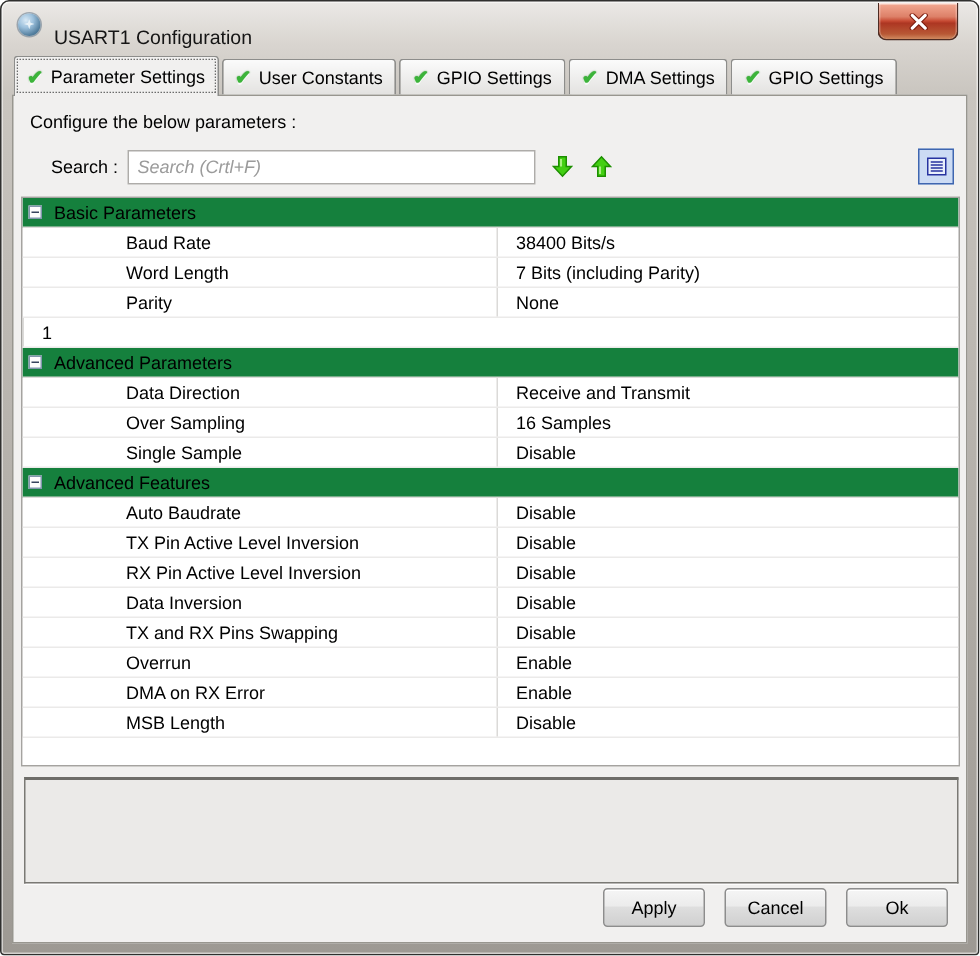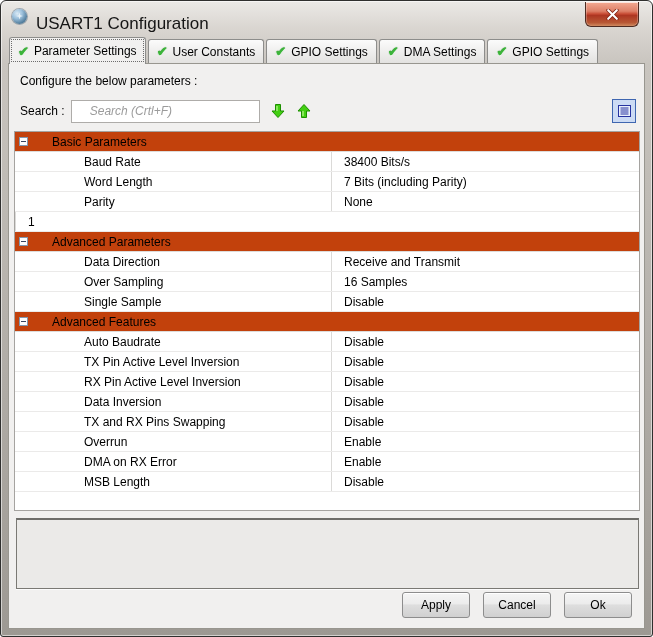--- a/index.html
+++ b/index.html
@@ -7,50 +7,50 @@
   .window{position:relative;width:653px;height:637px;border:1px solid #2f2f2e;border-radius:6px 6px 3px 3px;
     background:linear-gradient(180deg,#ebe9e6 0%,#d9d5d0 28px,#c9c5bf 62px,#b6b2ac 300px,#9d9993 100%);
     box-shadow:inset 0 0 0 1px rgba(255,255,255,0.55);overflow:hidden;}
   
   .titlebar{height:30px;display:flex;align-items:center;padding-left:11px;}
   .app-icon{width:15px;height:15px;border-radius:50%;flex:none;
     background:radial-gradient(circle at 35% 30%,#d9e9f5 0%,#9cc0dc 35%,#55809f 70%,#35607f 100%);
     box-shadow:0 0 0 1px rgba(70,95,120,.45);position:relative;}
   .app-icon::after{content:"";position:absolute;left:4px;top:4px;width:7px;height:7px;
     background:#e8f1f7;clip-path:polygon(50% 0,62% 38%,100% 50%,62% 62%,50% 100%,38% 62%,0 50%,38% 38%);}
-  .title{font-size:17px;color:#151515;margin-left:9px;margin-top:16px;}
+  .title{font-size:13px;color:#151515;margin-left:9px;margin-top:16px;}
   .close-btn{position:absolute;top:1px;right:13px;width:54px;height:25px;border:1px solid #4e2b22;border-top:none;
     border-radius:0 0 6px 6px;cursor:pointer;display:flex;align-items:center;justify-content:center;
     background:linear-gradient(180deg,#f4ab94 0%,#dd8068 38%,#c74a33 50%,#ad3622 56%,#b85835 86%,#d08a60 100%);
     box-shadow:inset 0 1px 0 rgba(255,255,255,.7),inset 1px 0 0 rgba(255,255,255,.25),inset -1px 0 0 rgba(255,255,255,.25);}
   
   .body{position:absolute;left:7px;right:7px;top:30px;bottom:7px;display:flex;flex-direction:column;}
   .tabstrip{display:flex;align-items:flex-end;height:32px;padding-left:1px;position:relative;z-index:2;}
   .tab{display:flex;align-items:center;gap:5px;height:24px;padding:0 8px;margin-right:2px;
     border:1px solid #8d8d8b;border-bottom:none;border-radius:3px 3px 0 0;font-size:12px;cursor:pointer;
     background:linear-gradient(180deg,#fbfbfb,#e3e2e0);white-space:nowrap;}
   .tab.selected{background:#f1f0ef;height:27px;margin-bottom:-1px;outline:1px dotted #6c6c6c;outline-offset:-3px;}
   .tab-check{color:#3cb43a;font-size:13px;font-weight:bold;text-shadow:0 1px 0 rgba(255,255,255,.8),0 0 1px #2c8a2b;}
   .content{flex:1;background:#f1f0ef;border:1px solid #98968f;position:relative;z-index:1;
     display:flex;flex-direction:column;padding:0 3px;}
   .instruction{font-size:12px;color:#000;margin:10px 0 0 8px;}
   
   .search-row{display:flex;align-items:center;margin:10px 5px 0 8px;height:26px;}
-  .search-label{font-size:12px;margin-right:6px;}
-  .search-input{width:189px;height:23px;border:1px solid #aeaca9;background:#fff;font-size:12px;
-    padding:0 18px;outline:none;font-family:"Liberation Sans",sans-serif;color:#0369a1;}
+  .search-label{font-size:12px;margin-right:6px;margin-left:14px;}
+  .search-input{width:272px;height:23px;border:1px solid #aeaca9;background:#fff;font-size:12px;
+    padding:0 6px;outline:none;font-family:"Liberation Sans",sans-serif;color:#0369a1;}
   .search-input::placeholder{font-style:italic;color:#9b9b9b;}
   .arrow-btn{margin-left:10px;cursor:pointer;display:flex;align-items:center;}
   .view-btn{margin-left:auto;width:24px;height:24px;border:1px solid #3f66b0;background:#ccdbf4;
     display:flex;align-items:center;justify-content:center;cursor:pointer;}
   
   .ptable{margin:7px 1px 0 2px;background:#fff;border:1px solid #a5a3a0;height:380px;
     display:flex;flex-direction:column;overflow:hidden;font-size:12px;}
   .row{height:20px;display:flex;align-items:center;border-bottom:1px solid #ebeae9;flex:none;}
-  .section-row{background:#c2410c;border-bottom:1px solid #dddcda;padding-left:4px;gap:24px;cursor:default;}
+  .section-row{background:#15803d;border-bottom:1px solid #dddcda;padding-left:4px;gap:8px;cursor:default;}
   .minus-box{width:9px;height:9px;border:1px solid #8296ad;background:#fdfdfd;flex:none;
     display:flex;align-items:center;justify-content:center;cursor:pointer;}
   .minus-line{width:5px;height:1px;background:#37445e;}
   .section-title{color:#000;}
   .param-row{cursor:default;}
   .cell-name{width:316px;padding-left:69px;overflow:hidden;white-space:nowrap;}
   .cell-value{flex:1;align-self:stretch;display:flex;align-items:center;border-left:1px solid #dbdad8;
     padding-left:12px;overflow:hidden;white-space:nowrap;}
   .table-filler{flex:1;background:#fff;}
   

